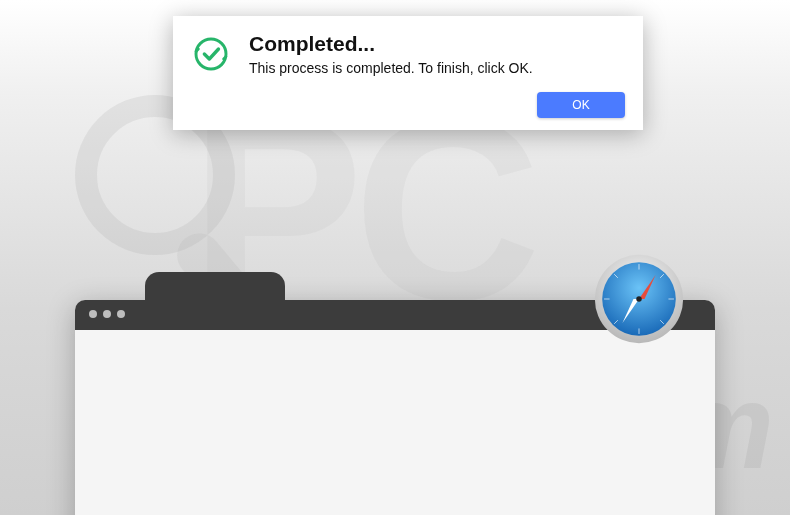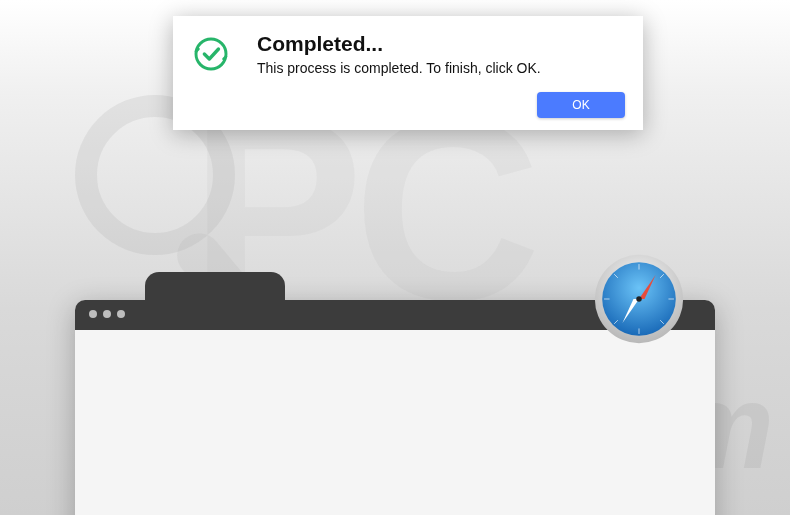--- a/index.html
+++ b/index.html
@@ -98,21 +98,21 @@
       left: 173px;
       top: 16px;
       width: 470px;
       background: #ffffff;
       box-shadow: 0 4px 22px rgba(0,0,0,0.28);
       z-index: 20;
       padding: 16px 18px 12px 18px;
     }
     .dialog-body {
       display: flex;
-      gap: 26px;
+      gap: 18px;
       align-items: flex-start;
     }
     .dialog-icon {
       width: 40px; height: 40px;
       flex-shrink: 0;
       margin-top: 2px;
     }
     .dialog-text h1 {
       font-size: 21px;
       font-weight: 800;

